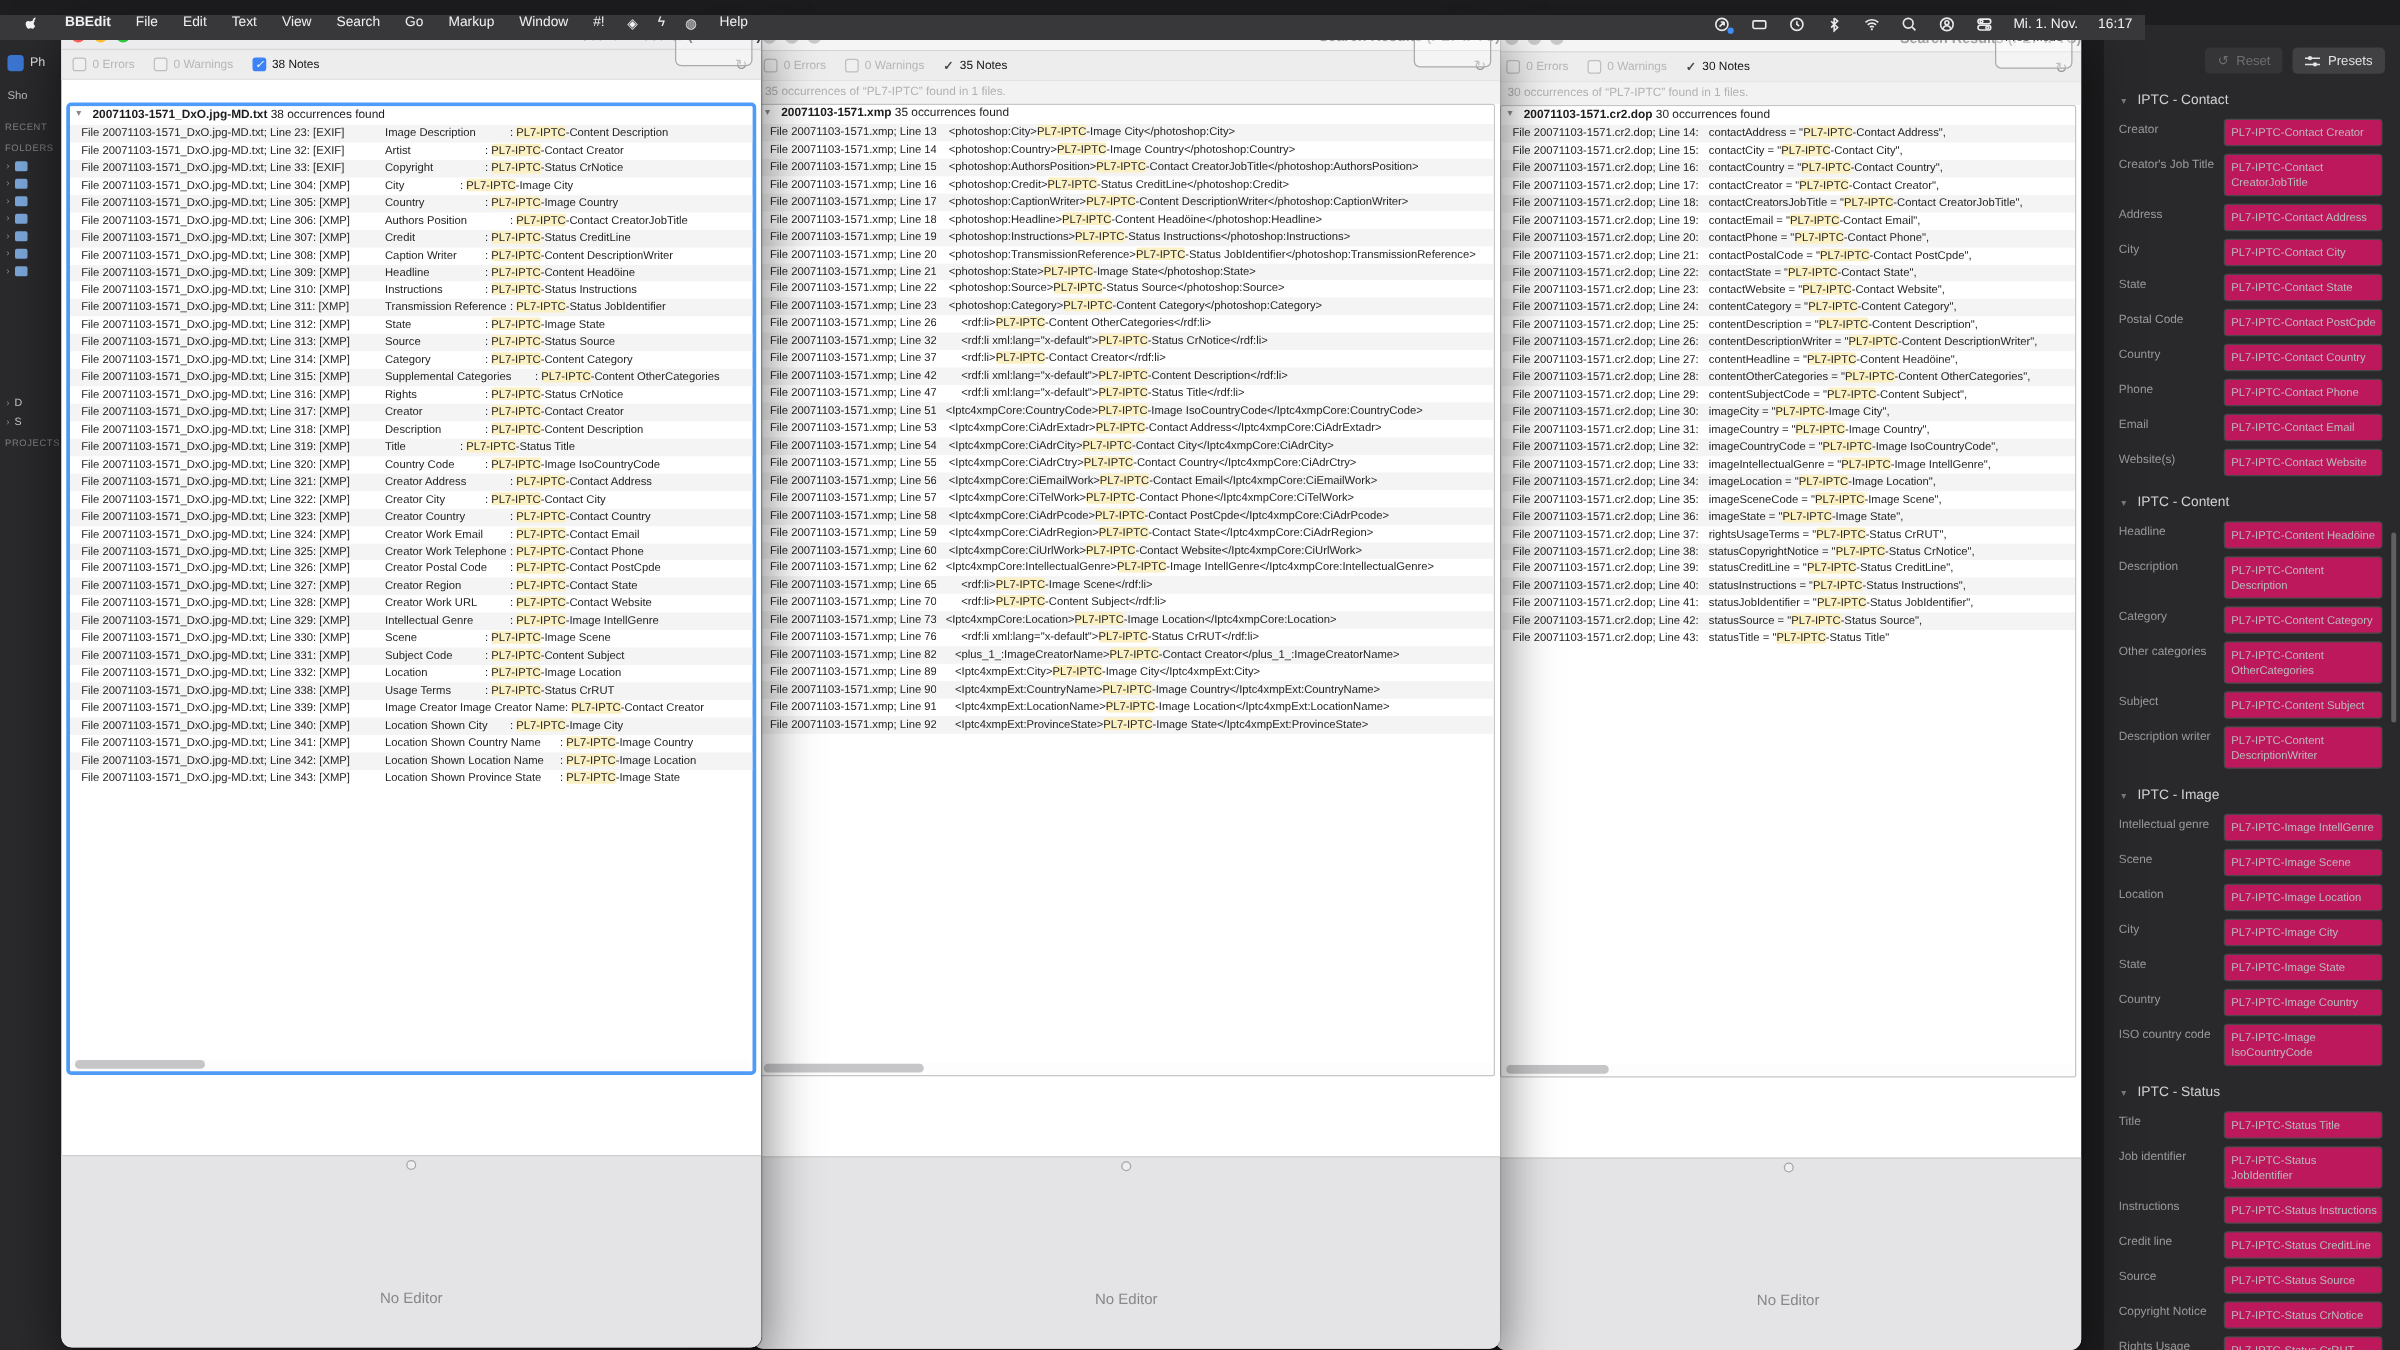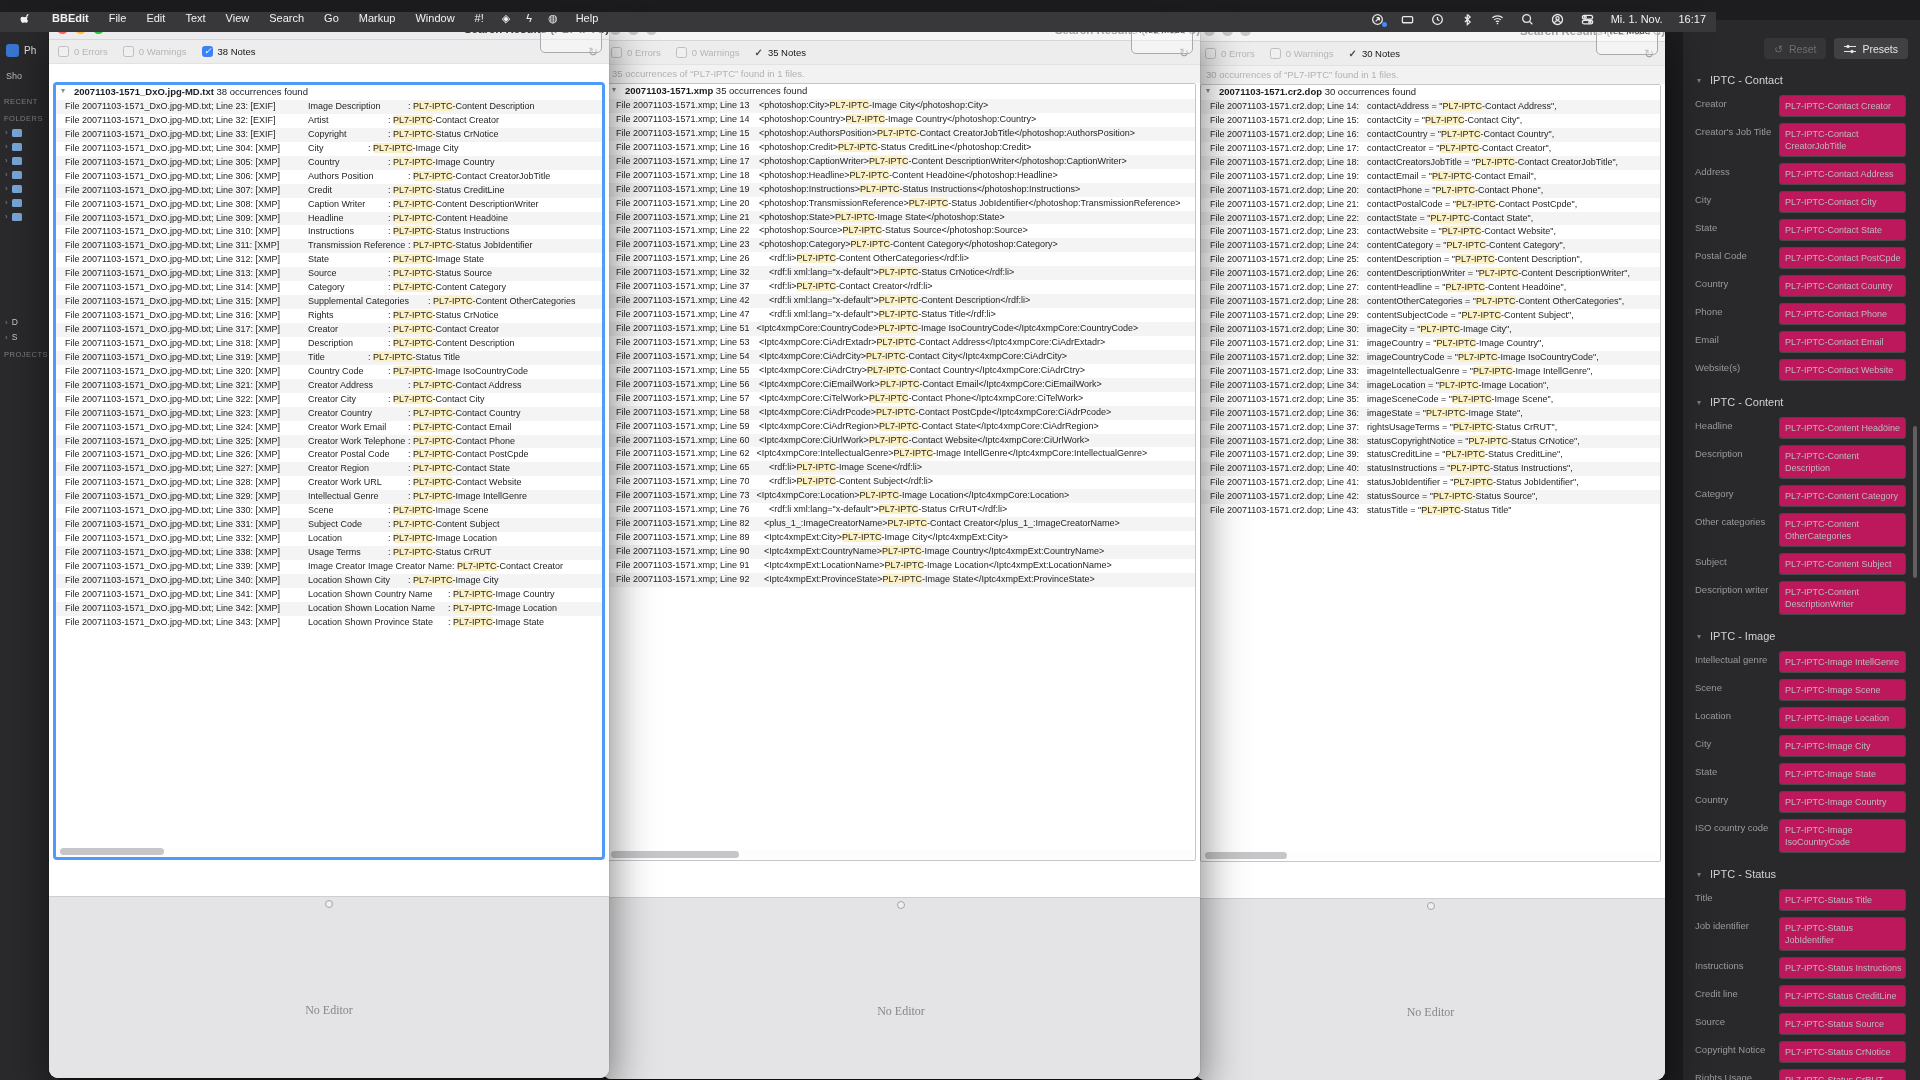--- a/index.html
+++ b/index.html
@@ -75,21 +75,21 @@
   .fileheader b { font-weight:bold; }
   .row { display:flex; height:13.95px; line-height:13.95px; font-size:9px; white-space:pre; overflow:hidden; color:#242426; }
   .row:nth-child(odd) { background:#f4f4f5; }
   .row .p { flex:0 0 var(--pw); padding-left:9px; overflow:hidden; }
   .row .c { tab-size:8; }
   .hl { background:#fbf0c4; border-radius:2px; }
   .hscroll { position:absolute; left:2px; right:2px; bottom:1px; height:9px; background:#fdfdfd; }
   .hthumb { height:7px; margin-top:1px; margin-left:2px; border-radius:3.5px; background:#c6c6c8; }
   .win0 .hthumb { width:104px; } .win1 .hthumb { width:128px; } .win2 .hthumb { width:82px; }
 
-  .noeditor { position:absolute; left:0; right:0; bottom:0; height:182px; background:#e4e4e6; border-top:1px solid #cfcfd1;font-family:Liberation Serif, serif; }
+  .noeditor { position:absolute; left:0; right:0; bottom:0; height:154px; background:#e4e4e6; border-top:1px solid #cfcfd1; }
   .knob { width:8px; height:8px; border-radius:50%; background:#efefef; border:1px solid #a5a5a7; margin:3px auto 0; }
   .noeditor-label { position:absolute; top:106px; width:100%; text-align:center; color:#87878b; font-size:12px; }
 
   
   .panel { position:absolute; right:0; top:20px; width:237px; bottom:0; background:#29292b; z-index:5;
     padding:4px 12px 0 12px; color:#bdbdbf; }
   .panel-actions { display:flex; justify-content:flex-end; gap:8px; margin:14px 0 4px; }
   .pbtn { height:21px; border-radius:4px; font-size:10.5px; display:flex; align-items:center; gap:6px; padding:0 10px; }
   .pbtn.reset { background:#353537; color:#6e6e70; }
   .pbtn.presets { background:#414143; color:#e3e3e5; }

